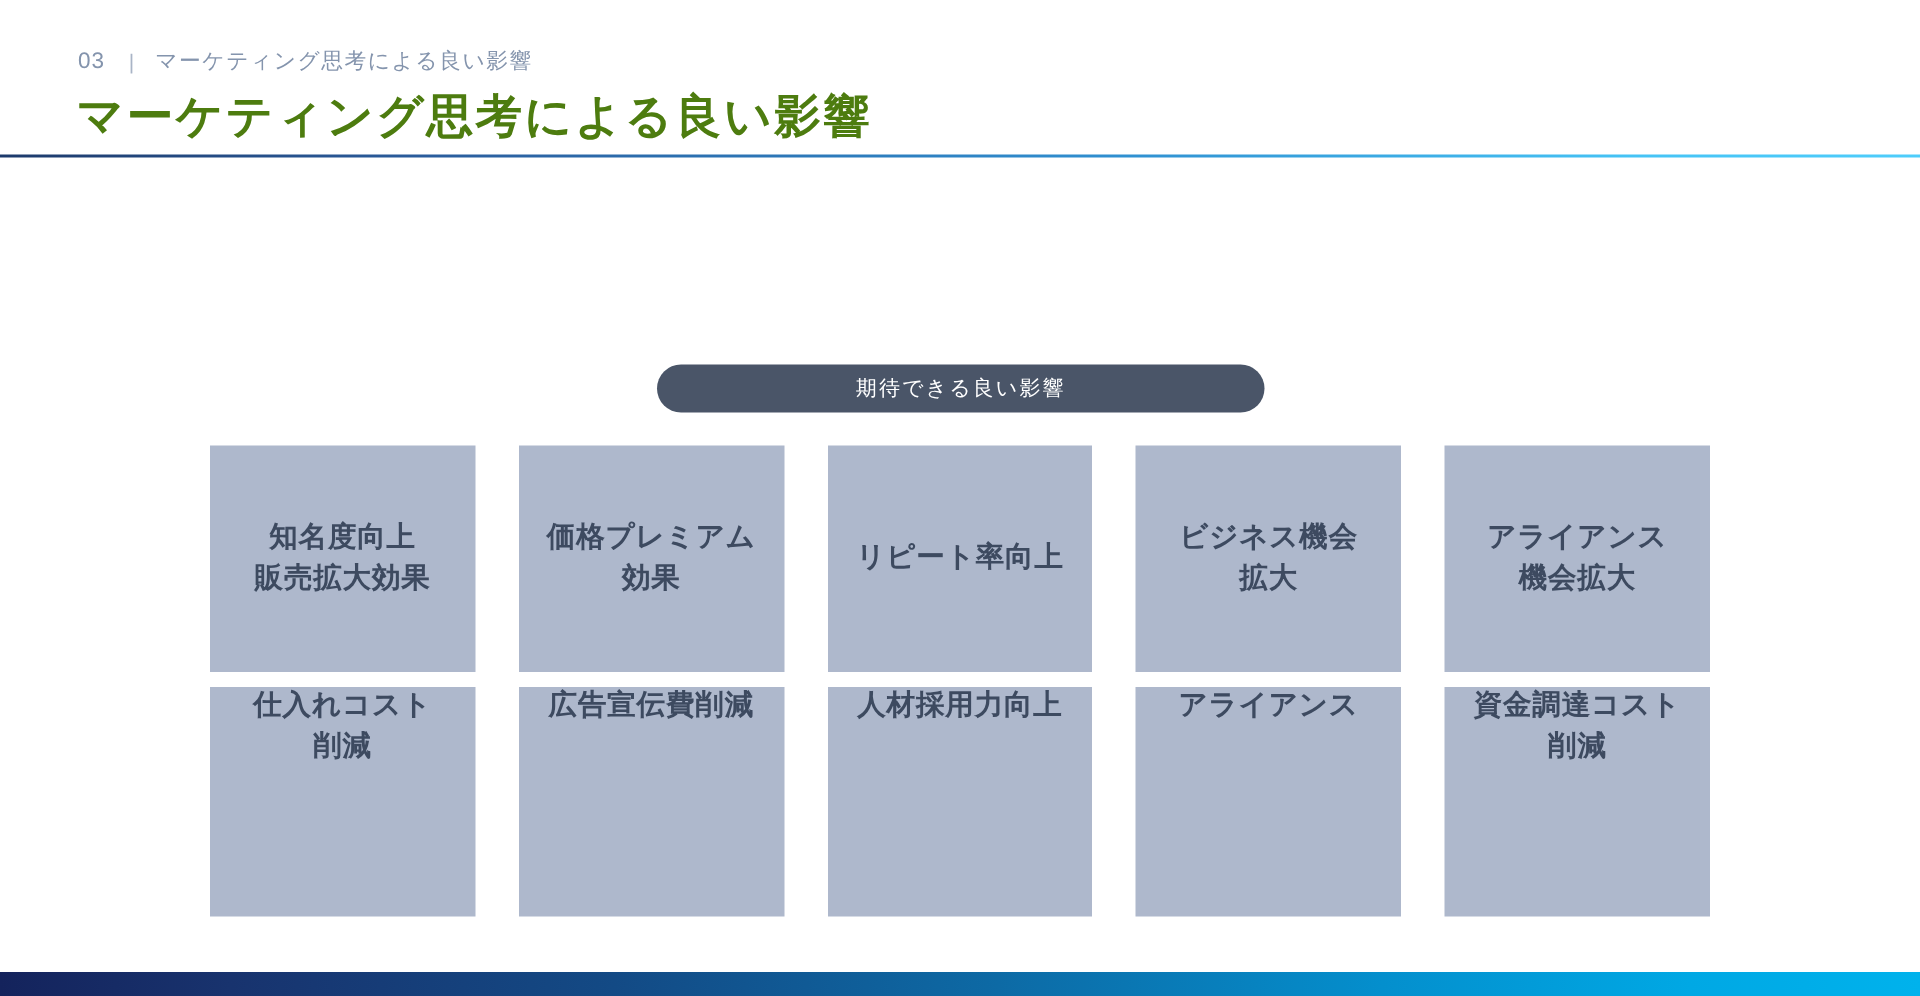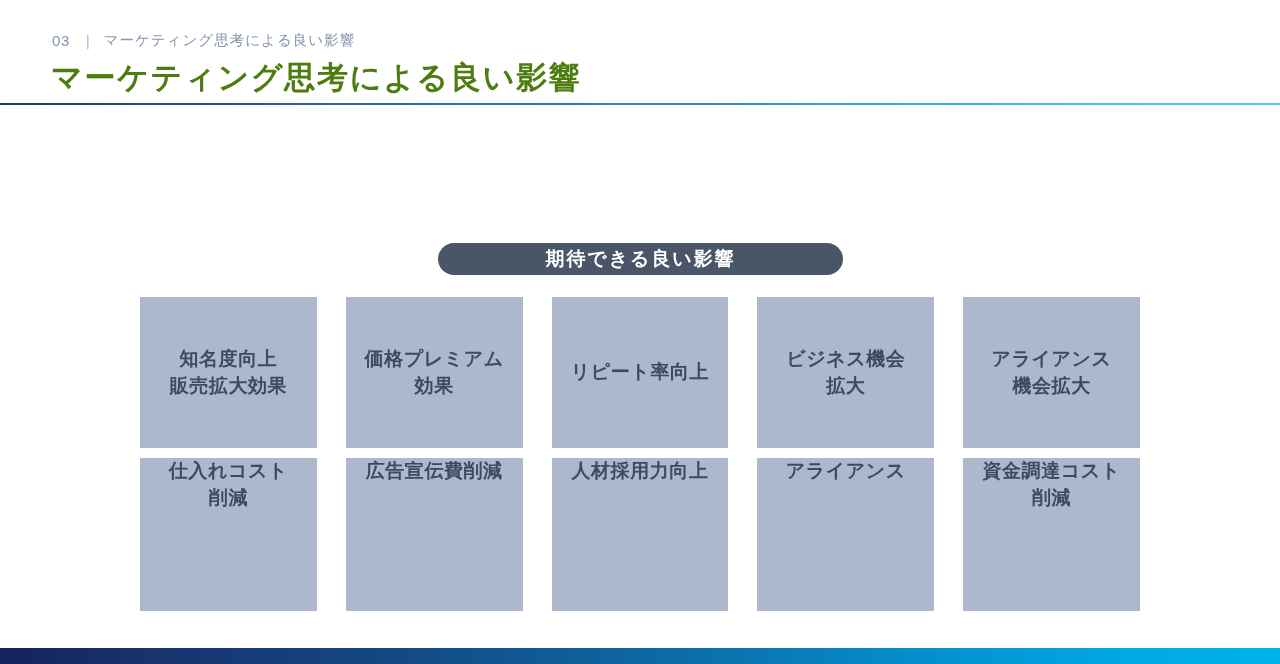--- a/index.html
+++ b/index.html
@@ -93,24 +93,24 @@
     top: 243px;
     width: 405px;
     height: 32px;
     border-radius: 16px;
     background: #4a5568;
     display: flex;
     align-items: center;
     justify-content: center;
   }
   .pill-label {
-    font-size: 19px;
+    font-size: 14px;
     color: #ffffff;
     letter-spacing: 0.1em;
-    font-weight: 700;
+    font-weight: 400;
   }
 
   
   .grid {
     position: absolute;
     left: 140px;
     top: 297px;
     width: 1000px;
   }
   .grid-row {

